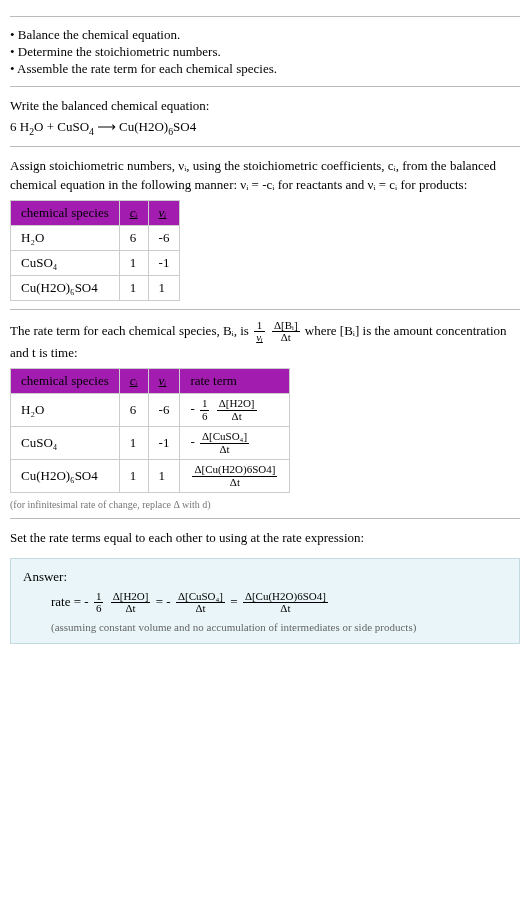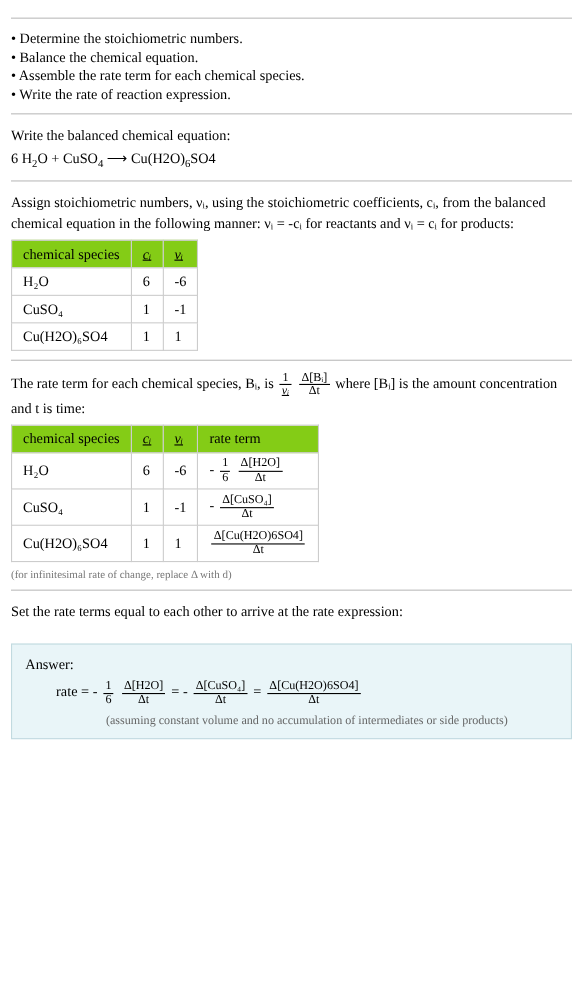--- a/index.html
+++ b/index.html
@@ -23,59 +23,58 @@
       border-collapse: collapse;
       margin: 6px 0;
     }
     table.data td, table.data th {
       border: 1px solid #ccc;
       padding: 4px 10px;
       font-size: 13px;
       text-align: left;
       font-weight: normal;
     }
-    table.data th { background: #84cc16; }
+    table.data th { background: #a21caf; }
     .frac {
       display: inline-block;
       vertical-align: middle;
       text-align: center;
       font-size: 11px;
       line-height: 1.05;
       margin: 0 2px;
     }
     .frac .num { display: block; border-bottom: 1px solid #000; padding: 0 2px; }
     .frac .den { display: block; padding: 0 2px; }
     .note {
       font-size: 10px;
       color: #777;
     }
     .answer-box {
       background: #e9f5f8;
       border: 1px solid #c2dae0;
       padding: 10px 12px;
-      margin-top: 20px;
+      margin-top: 10px;
     }
     .answer-title { margin-bottom: 6px; }
     .rate-line { margin-left: 28px; margin-bottom: 6px; }
-    .answer-note { font-size: 11px; color: #666; margin-left: 28px; text-align: center; }
+    .answer-note { font-size: 11px; color: #666; margin-left: 28px; }
     .para { line-height: 1.4; margin-bottom: 2px; }
   </style>
 </head>
 <body>
 
 <div class="section">
 </div>
 
 <hr class="hr">
 
 <div class="section">
+  <div class="plan-item">• Balance the chemical equation.</div>
   <div class="plan-item">• Determine the stoichiometric numbers.</div>
-  <div class="plan-item">• Balance the chemical equation.</div>
   <div class="plan-item">• Assemble the rate term for each chemical species.</div>
-  <div class="plan-item">• Write the rate of reaction expression.</div>
 </div>
 
 <hr class="hr">
 
 <div class="section">
   <div class="para">Write the balanced chemical equation:</div>
   <div class="equation">
     <span>6 H</span><span class="sub">2</span><span>O + CuSO</span><span class="sub">4</span><span> ⟶ Cu(H</span><span>2</span><span>O)</span><span class="sub">6</span><span>SO4</span>
   </div>
 </div>
@@ -155,21 +154,21 @@
       </td>
     </tr>
   </tbody>
     </table>
   <div class="note">(for infinitesimal rate of change, replace Δ with d)</div>
 </div>
 
 <hr class="hr">
 
 <div class="section">
-  <div class="para">Set the rate terms equal to each other to arrive at the rate expression:</div>
+  <div class="para">Set the rate terms equal to each other to using at the rate expression:</div>
   <div class="answer-box">
     <div class="answer-title">Answer:</div>
     <div class="rate-line">
       <span>rate = </span>
       <span>-</span>
       <span class="frac"><span class="num">1</span><span class="den">6</span></span>
       <span class="frac"><span class="num">Δ[H2O]</span><span class="den">Δt</span></span>
       <span> = </span>
       <span>-</span>
       <span class="frac"><span class="num">Δ[CuSO₄]</span><span class="den">Δt</span></span>

